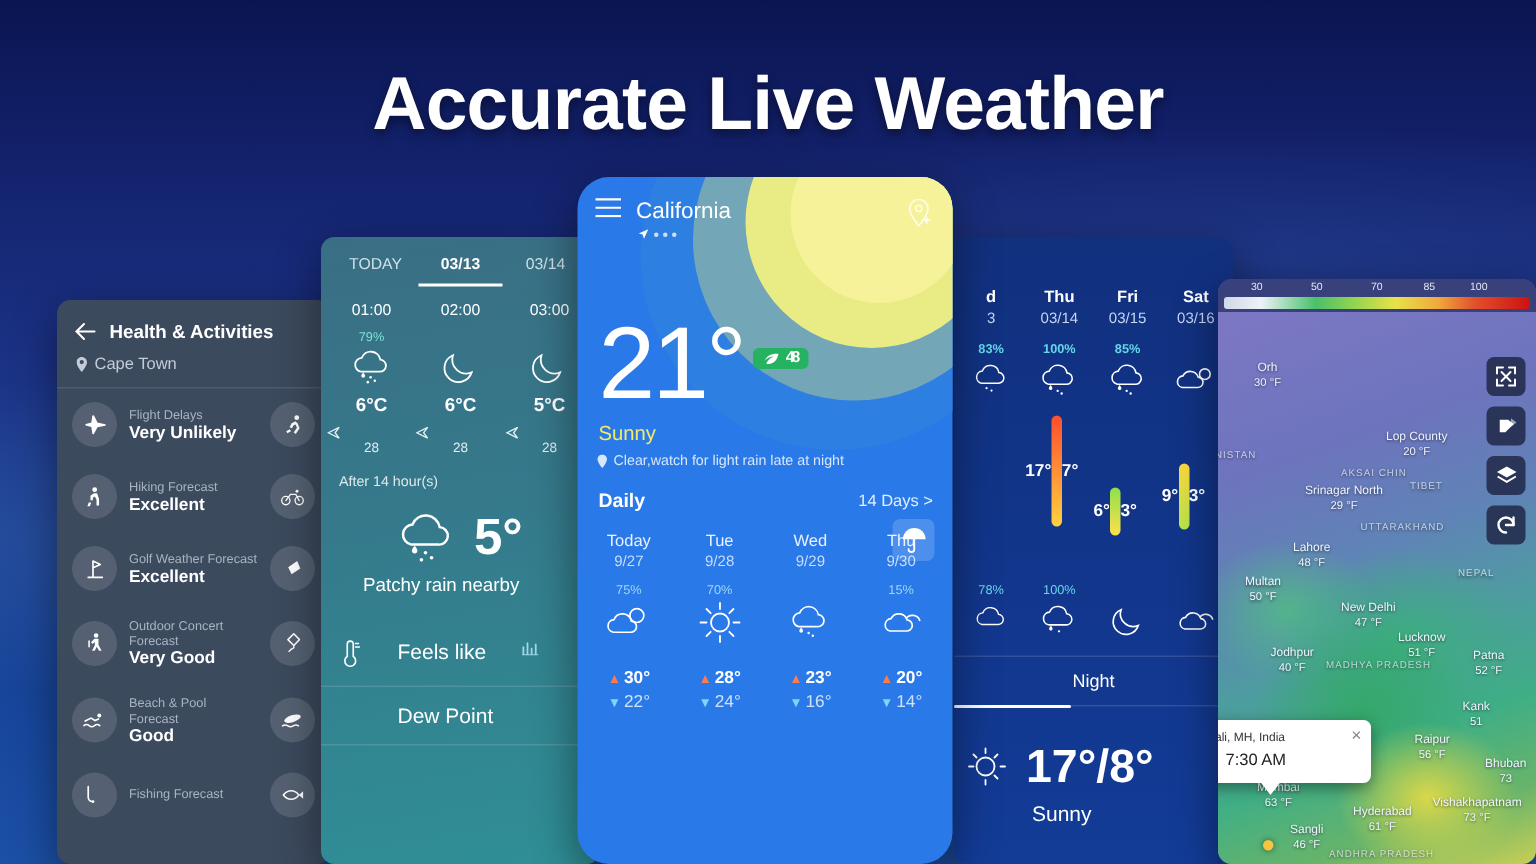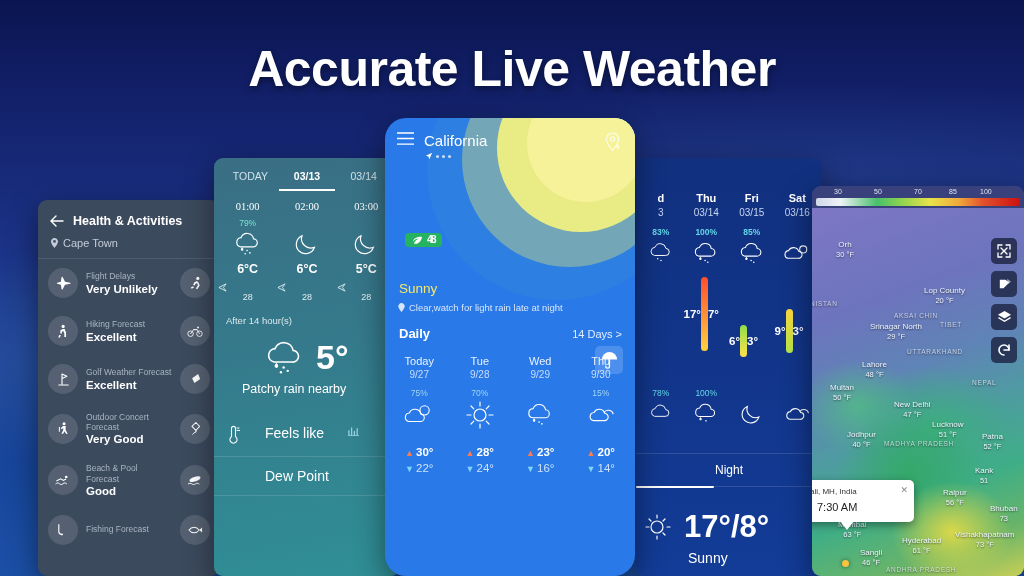--- a/index.html
+++ b/index.html
@@ -35,21 +35,21 @@
   .act .val{font-size:11.5px;font-weight:bold;color:#fff;margin-top:1px;}
 
   
   #p2{left:214px;top:158px;width:186px;height:418px;
     background:linear-gradient(170deg,#3a6e84 0%,#357a8c 45%,#2f8f96 100%);z-index:12;}
   #p2 .tabs{display:flex;gap:0;padding:12px 8px 0 8px;}
   #p2 .tab{flex:1;text-align:center;font-size:10.5px;color:#cfe2e8;padding-bottom:7px;}
   #p2 .tab.on{color:#fff;font-weight:bold;border-bottom:2px solid #fff;}
   #p2 .hrow{display:flex;padding:10px 4px 0 4px;}
   .hcol{flex:1;text-align:center;}
-  .hcol .tm{font-size:10.5px;color:#fff;font-family:Liberation Serif, serif;}
+  .hcol .tm{font-size:10.5px;color:#fff;}
   .hcol .pc{font-size:8.5px;color:#7be3d2;height:11px;margin-top:6px;}
   .hcol .ic{height:30px;display:flex;align-items:center;justify-content:center;}
   .hcol .tp{font-size:12.5px;font-weight:bold;color:#fff;margin-top:3px;}
   .hcol .wd{font-size:9px;color:#e2eef1;margin-top:7px;}
   #p2 .after{font-size:9.5px;color:#dbe9ec;padding:13px 0 0 12px;}
   #p2 .big{display:flex;align-items:center;gap:8px;padding:12px 0 0 48px;}
   #p2 .big .bt{font-size:34px;font-weight:bold;color:#fff;}
   #p2 .cond{font-size:12.5px;color:#fff;padding:5px 0 0 28px;}
   #p2 .dr{display:flex;align-items:flex-start;gap:24px;padding:11px 12px;
     border-bottom:1px solid rgba(255,255,255,.13);font-size:14px;color:#fff;}
@@ -102,21 +102,21 @@
   .d4 .di{height:30px;display:flex;align-items:center;justify-content:center;}
   .bars{display:flex;padding:6px 2px 0 2px;height:116px;align-items:flex-start;}
   .bcol{flex:1;display:flex;flex-direction:row;align-items:center;}
   .bcol .bh{font-size:11.5px;font-weight:bold;color:#fff;}
   .bar{width:7px;border-radius:4px;margin:3px 0;}
   .bcol .bl{font-size:11.5px;font-weight:bold;color:#fff;}
   #p4 .nrow{display:flex;padding:4px 2px 0 2px;}
   #p4 .nrow .n4{flex:1;text-align:center;}
   #p4 .nrow .np{font-size:8.5px;color:#63d7e8;height:11px;}
   #p4 .nrow .ni{height:30px;display:flex;align-items:center;justify-content:center;}
-  #p4 .nightbar{margin-top:24px;border-top:1px solid rgba(255,255,255,.13);
+  #p4 .nightbar{margin-top:8px;border-top:1px solid rgba(255,255,255,.13);
     border-bottom:1px solid rgba(255,255,255,.13);padding:9px 16px;text-align:center;
     font-size:12px;color:#fff;position:relative;}
   #p4 .nightbar:after{content:"";position:absolute;left:0;bottom:-2px;width:42%;
     height:2.5px;background:#fff;border-radius:2px;}
   #p4 .sum{display:flex;align-items:center;gap:10px;padding:22px 0 0 8px;}
   #p4 .sum .st{font-size:31px;font-weight:bold;color:#fff;}
   #p4 .sum2{font-size:14px;color:#fff;padding:5px 0 0 52px;}
 
   
   #p5{left:812px;top:186px;width:212px;height:390px;background:#5b5fa8;z-index:16;}
@@ -416,21 +416,21 @@
     <span>
       <svg width="19" height="21" viewBox="0 0 20 22">
           <path d="M9 1C5.4 1 2.6 3.8 2.6 7.4c0 4.6 6.4 12 6.4 12s6.4-7.4 6.4-12C15.4 3.8 12.6 1 9 1z" stroke="rgba(255,255,255,.8)" stroke-width="1.2" fill="none"></path>
           <circle cx="9" cy="7.2" r="2.2" stroke="rgba(255,255,255,.8)" stroke-width="1.1" fill="none"></circle>
           <path d="M14.5 13.5v4M12.5 15.5h4" stroke="rgba(255,255,255,.85)" stroke-width="1.2" stroke-linecap="round"></path>
         </svg>
     </span>
   </div>
 
   <div class="temp">
-    <span class="aqi">
+    <span>21°</span><span class="aqi">
         <svg width="11" height="9" viewBox="0 0 12 10">
           <path d="M11 1C6 .6 2 2.4 1 6c1.6-2 4-3 6.6-3.2C5.4 3.8 3.2 5.2 2 8.4c3.8 1 8-1.6 9-7.4z" fill="#fff"></path>
         </svg>
         <span>48</span>
       </span>
   </div>
 
   <div class="sunny">Sunny</div>
   <div class="sub">
     <svg width="7" height="9" viewBox="0 0 7 10">

